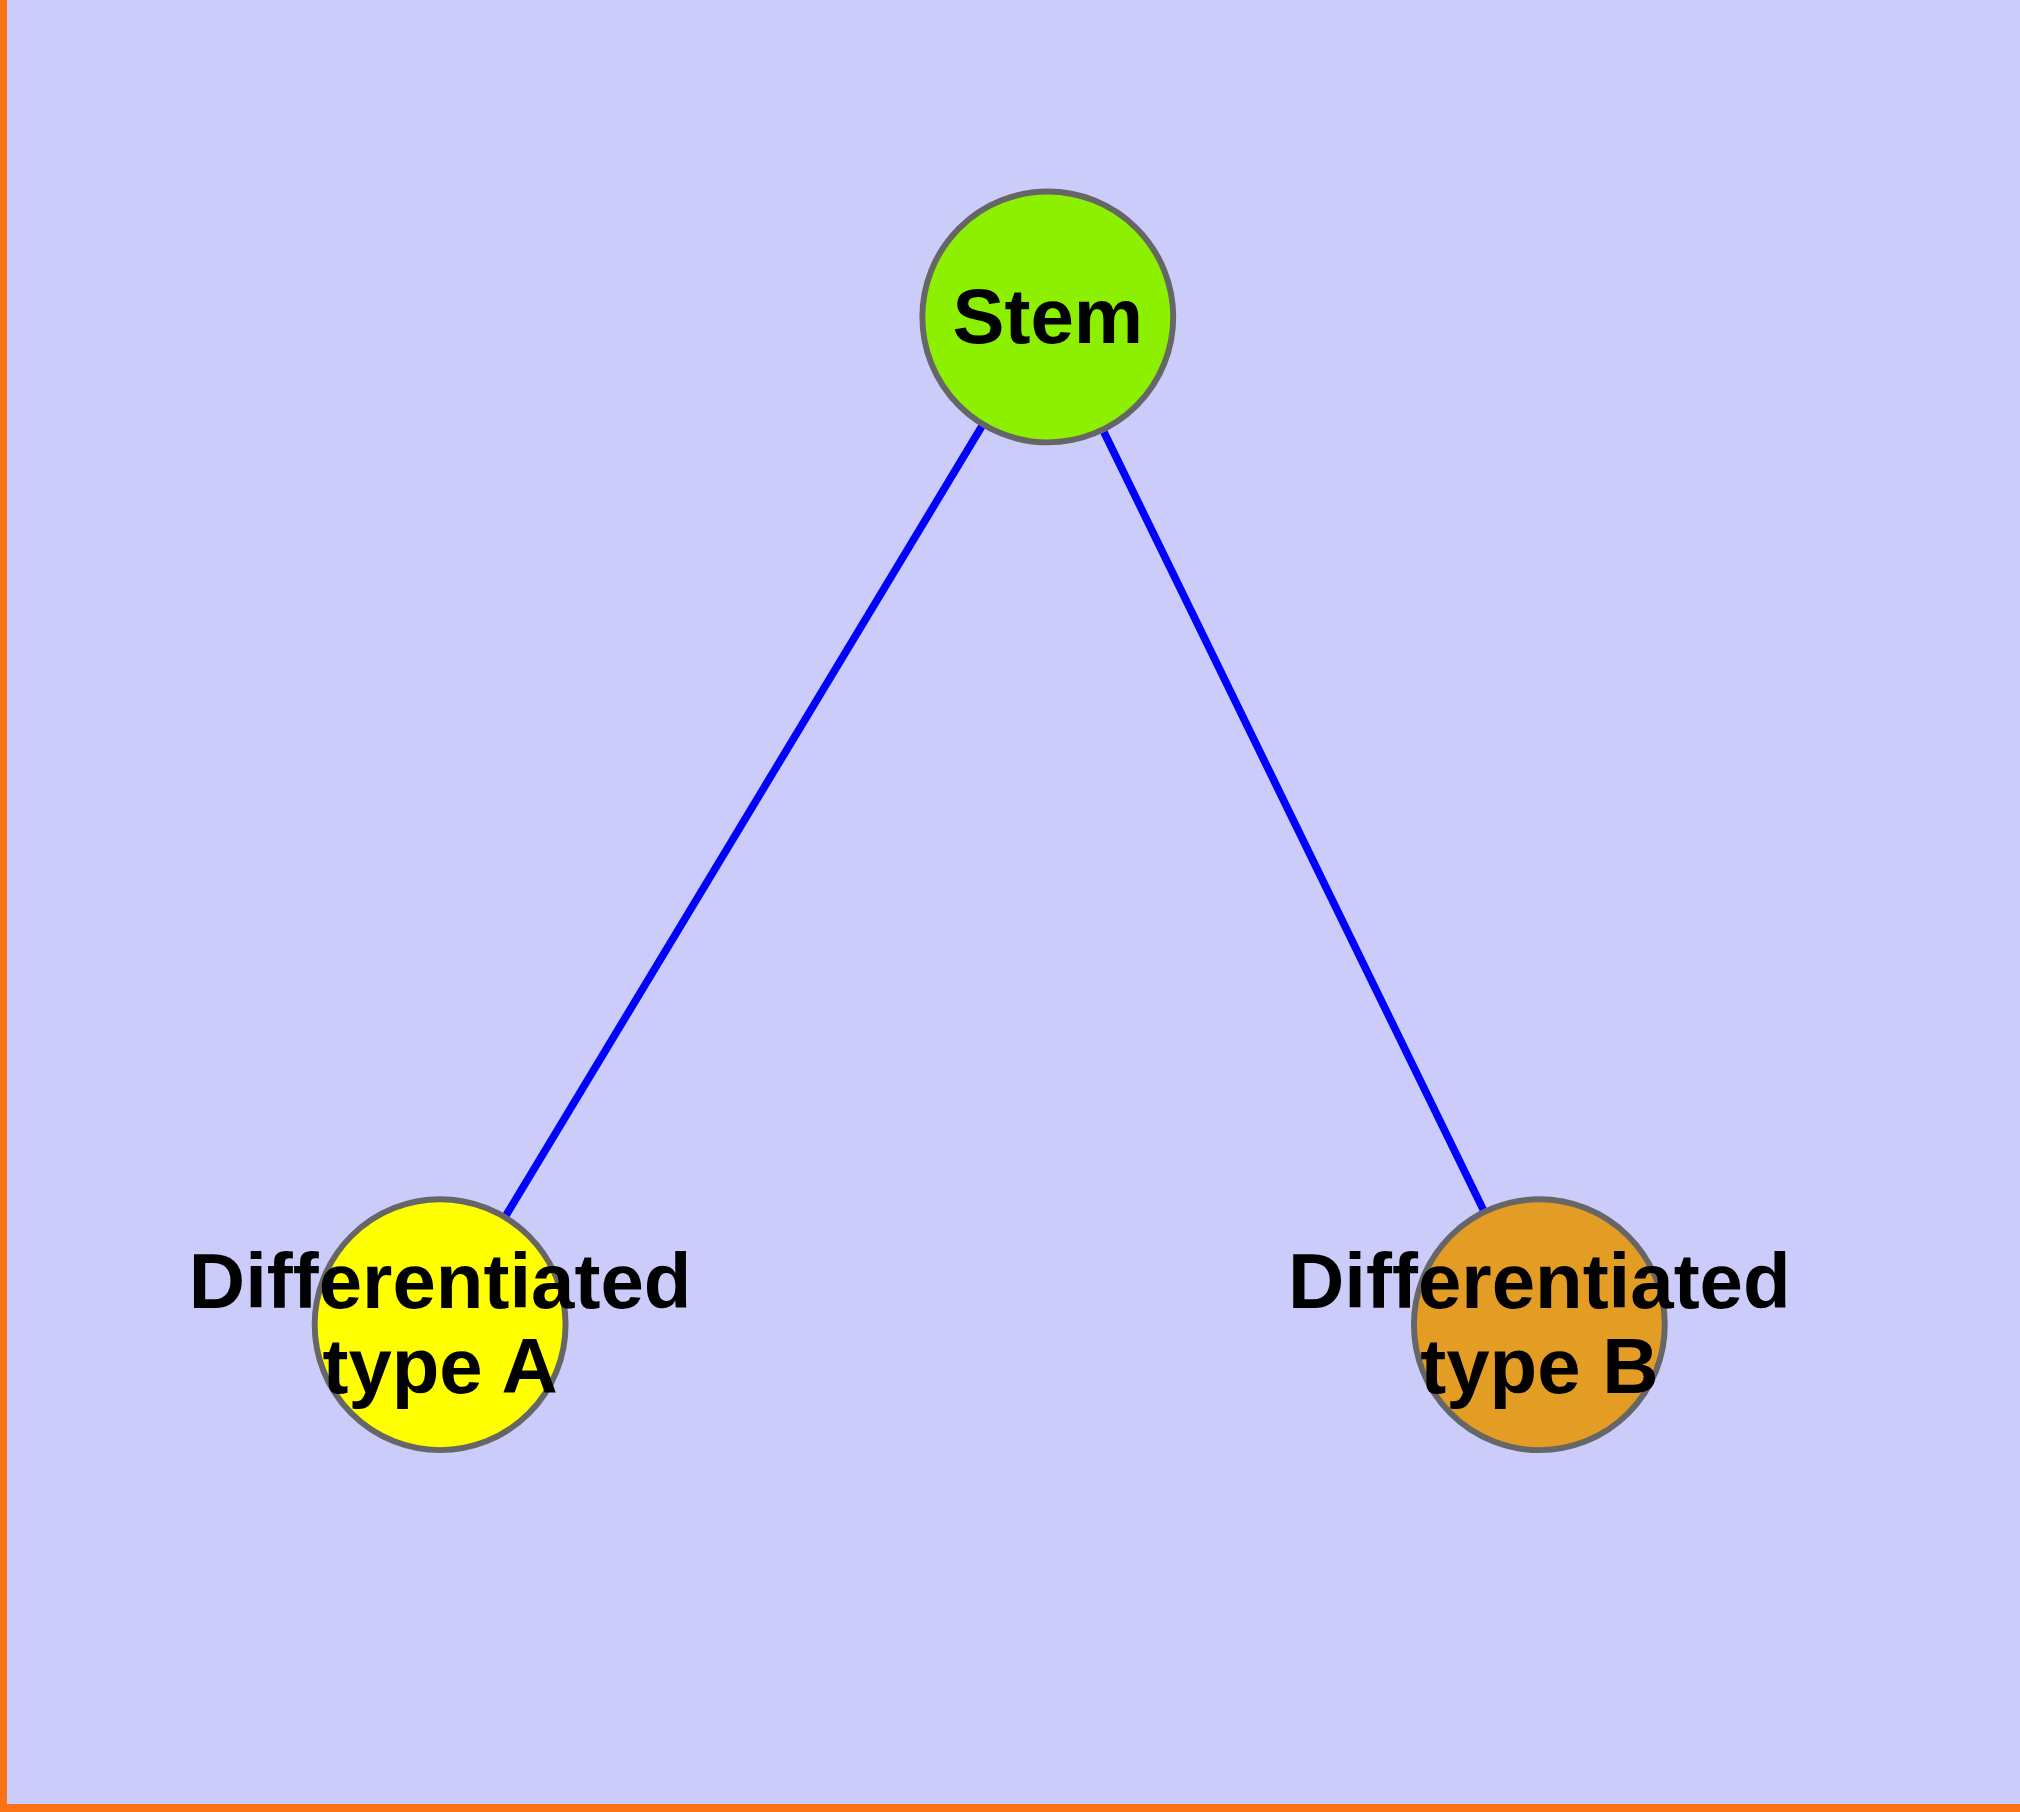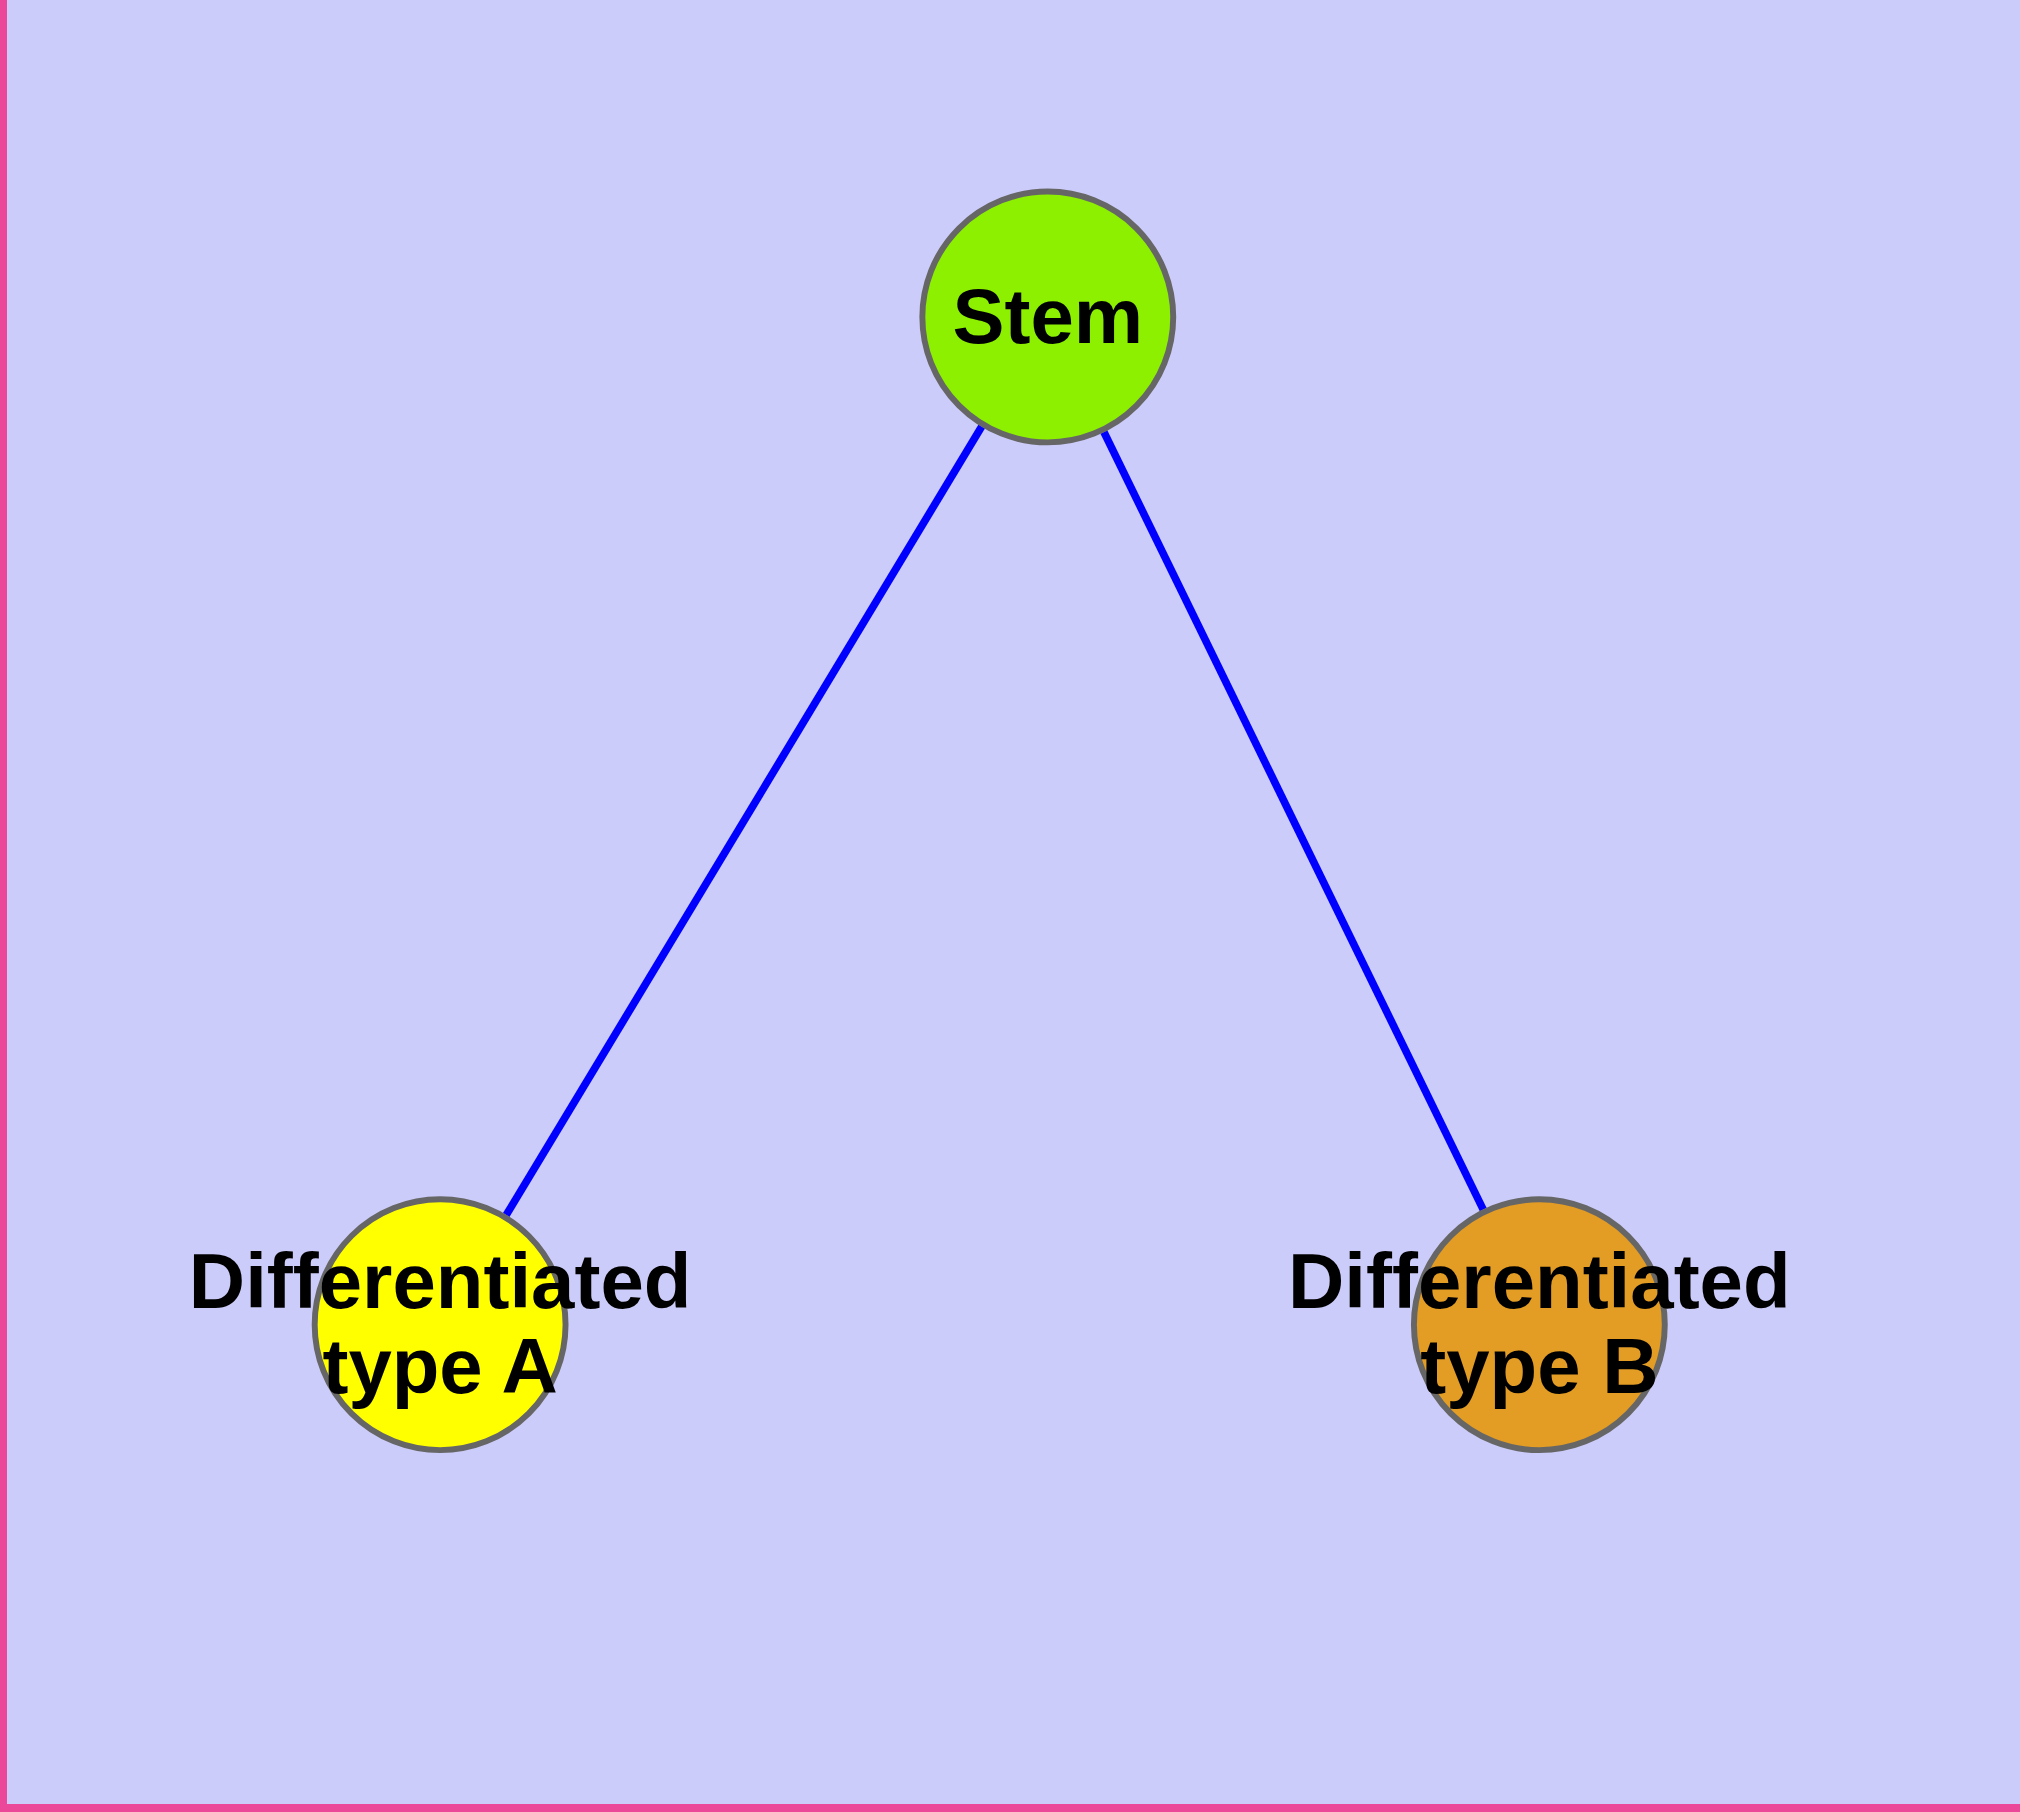--- a/index.html
+++ b/index.html
@@ -4,21 +4,21 @@
 <style>
   html, body {
     margin: 0;
     padding: 0;
     background: #ffffff;
   }
   #canvas {
     position: relative;
     width: 2021px;
     height: 1812px;
-    background: #ec4899;
+    background: #f97316;
     overflow: hidden;
     font-family: "Liberation Sans", sans-serif;
   }
   #plot-area {
     position: absolute;
     left: 6.8px;
     top: 0px;
     width: 2014px;
     height: 1804px;
     background: #ccccfa;

